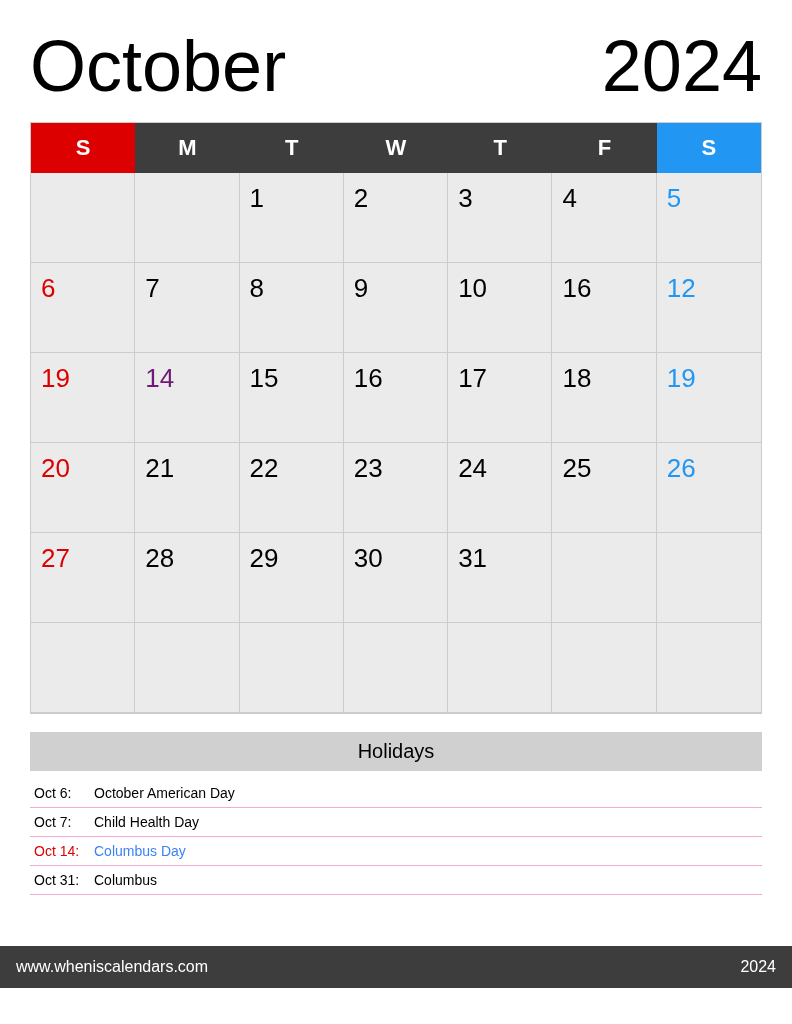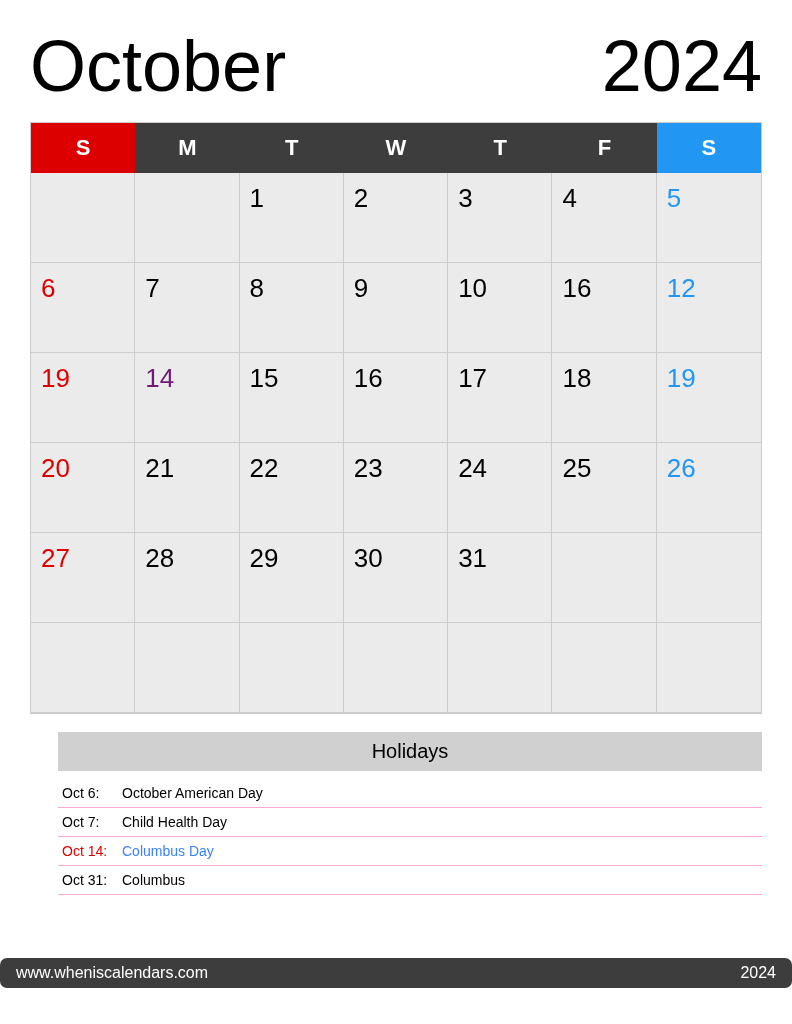--- a/index.html
+++ b/index.html
@@ -118,21 +118,20 @@
     
     .bottom-section {
       display: flex;
       margin-top: 18px;
       gap: 20px;
       flex: 0 0 auto;
     }
 
     .holidays-section {
       flex: 1;
-      margin-left: 28px;
     }
 
     .notes-section {
       flex: 1;
     }
 
     .section-header {
       background: #d0d0d0;
       text-align: center;
       padding: 8px 0;
@@ -172,25 +171,24 @@
       height: 36px;
       margin-bottom: 2px;
     }
 
     
     .footer {
       background: #3d3d3d;
       display: flex;
       justify-content: space-between;
       align-items: center;
-      padding: 6px 16px;
+      padding: 12px 16px;
       margin-top: auto;
       margin-left: -30px;
       margin-right: -30px;
-      border-radius: 7px;
     }
 
     .footer-url {
       color: #ffffff;
       font-size: 16px;
     }
 
     .footer-year {
       color: #ffffff;
       font-size: 16px;

